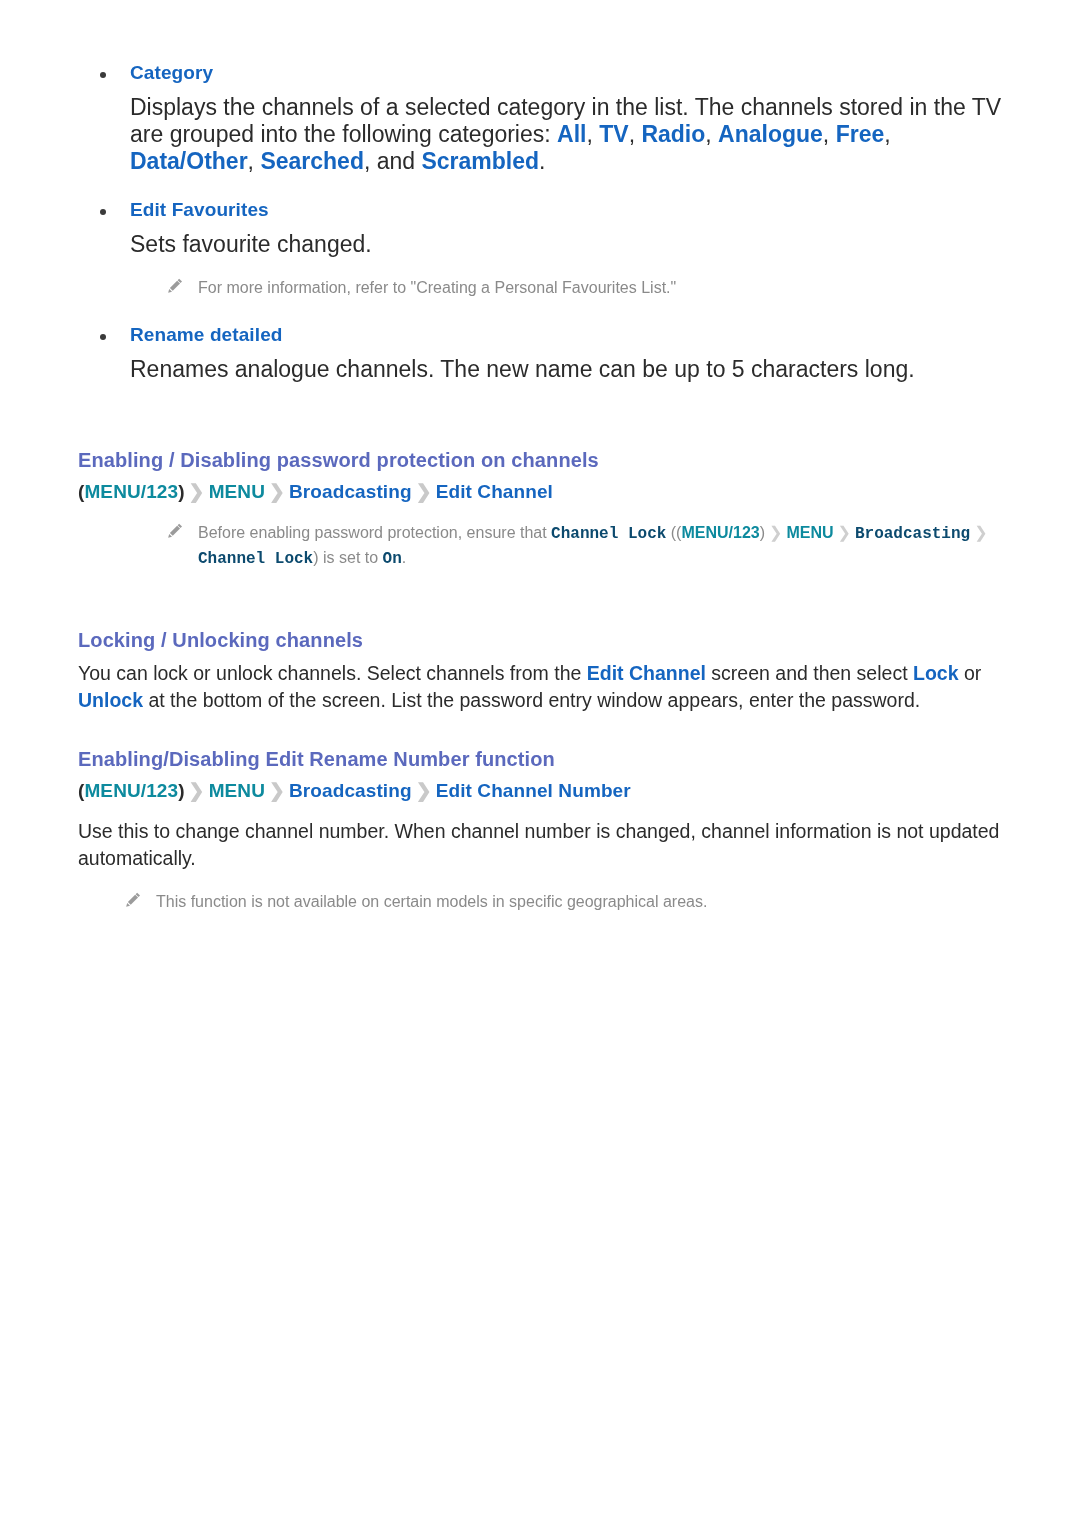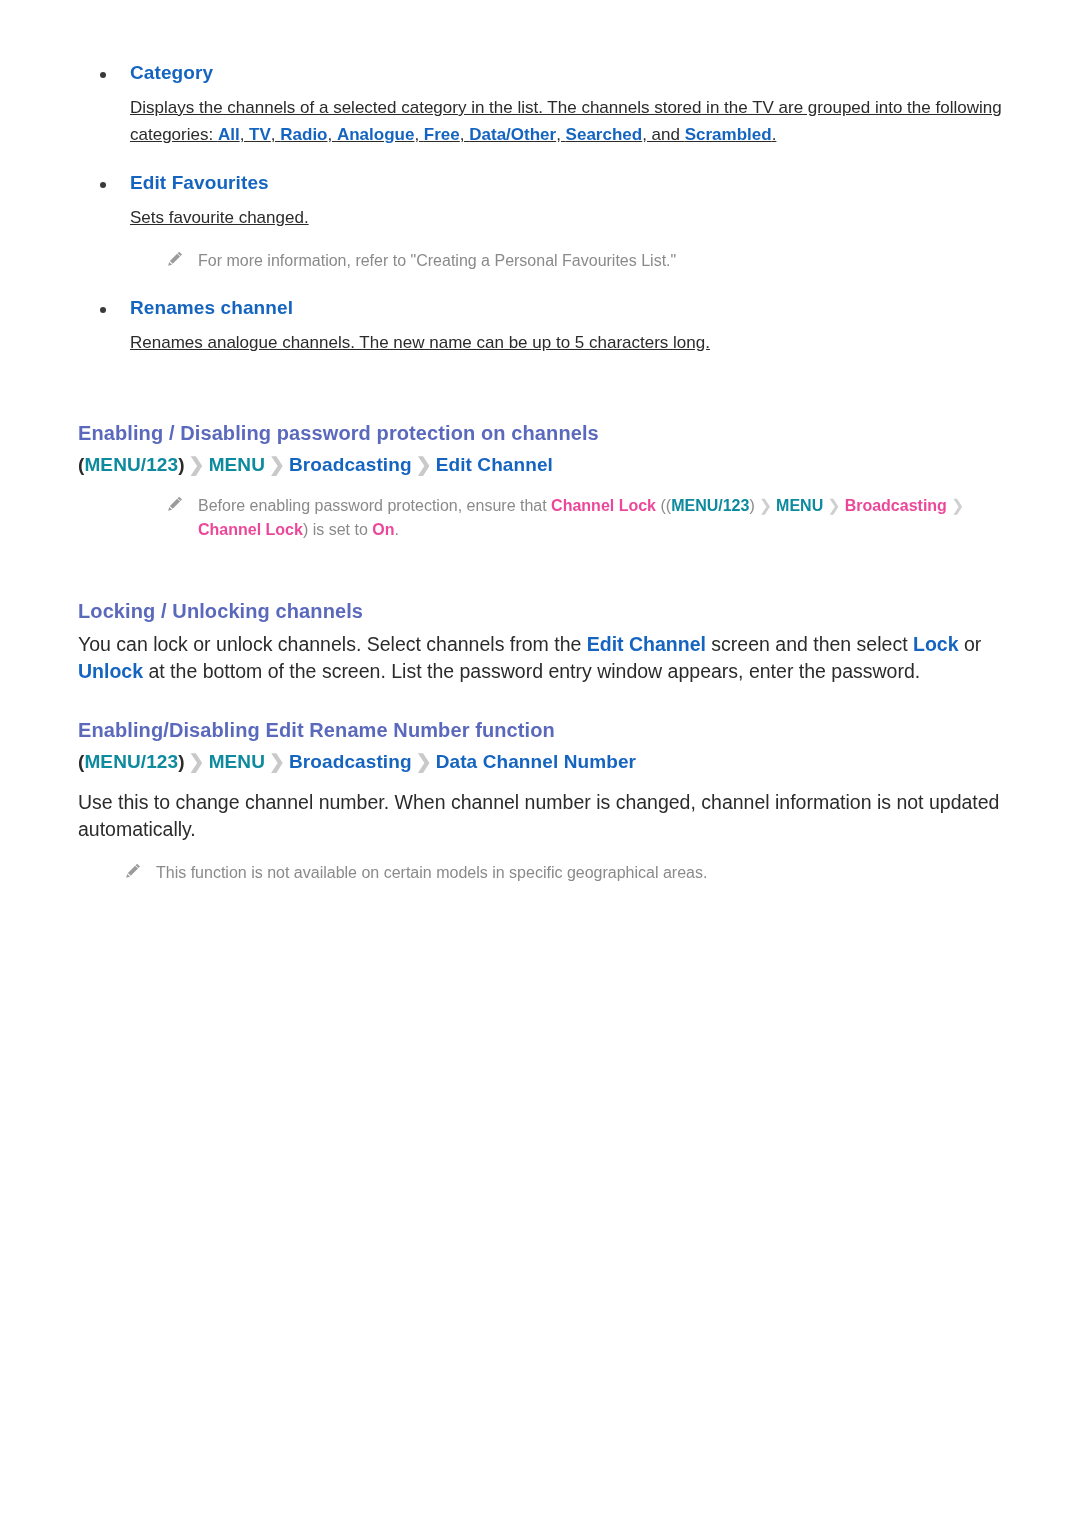--- a/index.html
+++ b/index.html
@@ -39,24 +39,23 @@
     background: #3a3a3a;
   }
   .bullet-label {
     font-size: 19px;
     font-weight: bold;
     color: #1565c0;
     letter-spacing: .1px;
   }
   .bullet-body {
     margin: 0 0 24px 52px;
-    font-size: 17px;
+    font-size: 23px;
     line-height: 27px;
     color: #2b2b2b;
-    text-decoration: underline;
   }
   .bullet-body.tight { margin-bottom: 18px; }
 
   
   .kw {
     color: #1565c0;
     font-weight: bold;
   }
   .kw-teal {
     color: #0d8a9e;
@@ -66,21 +65,21 @@
 
   
   .note {
     position: relative;
     padding-left: 120px;
     margin: 18px 0 24px 0;
     font-size: 16px;
     line-height: 24px;
     color: #8a8a8a;
   }
-  .note .kw { color: #ec4899; }
+  .note .kw { color: #0c4a6e; font-family: Liberation Mono, monospace; }
   .note .kw-teal { color: #0d8a9e; }
   .note-pencil {
     position: absolute;
     left: 88px;
     top: 1px;
     width: 18px;
     height: 18px;
   }
   .note.indent-small { padding-left: 78px; margin-left: 0; }
   .note.indent-small .note-pencil { left: 46px; }
@@ -146,21 +145,21 @@
         <path d="M12.4 4.1l3.2 3.2-8.1 8.1-3.2-3.2z"></path>
         <path d="M3.6 13.3l3.1 3.1-4.3 1.2z"></path>
       </g>
     </svg>
     <span>For more information, refer to "Creating a Personal Favourites List."</span>
   </div>
 
   <div class="bullet-block">
     <div class="bullet-row">
       <span class="bullet-dot"></span>
-      <span class="bullet-label">Renames channel</span>
+      <span class="bullet-label">Rename detailed</span>
     </div>
     <p class="bullet-body tight">Renames analogue channels. The new name can be up to 5 characters long.</p>
   </div>
 
 
   <div class="sp-48"></div>
 
   <div class="section">
     <h2 class="heading">Enabling / Disabling password protection on channels</h2>
     <div class="breadcrumb"><span class="paren">(</span><span class="kw-teal">MENU/123</span><span class="paren">)</span><span class="chev">❯</span><span class="kw-teal">MENU</span><span class="chev">❯</span><span class="kw">Broadcasting</span><span class="chev">❯</span><span class="kw">Edit Channel</span></div>
@@ -181,21 +180,21 @@
 
   <div class="section">
     <h2 class="heading">Locking / Unlocking channels</h2>
     <p class="para"><span>You can lock or unlock channels. Select channels from the </span><span class="kw">Edit Channel</span><span> screen and then select </span><span class="kw">Lock</span><span> or </span><span class="kw">Unlock</span><span> at the bottom of the screen. List the password entry window appears, enter the password.</span></p>
   </div>
 
   <div class="sp-34"></div>
 
   <div class="section">
     <h2 class="heading">Enabling/Disabling Edit Rename Number function</h2>
-    <div class="breadcrumb"><span class="paren">(</span><span class="kw-teal">MENU/123</span><span class="paren">)</span><span class="chev">❯</span><span class="kw-teal">MENU</span><span class="chev">❯</span><span class="kw">Broadcasting</span><span class="chev">❯</span><span class="kw">Data Channel Number</span></div>
+    <div class="breadcrumb"><span class="paren">(</span><span class="kw-teal">MENU/123</span><span class="paren">)</span><span class="chev">❯</span><span class="kw-teal">MENU</span><span class="chev">❯</span><span class="kw">Broadcasting</span><span class="chev">❯</span><span class="kw">Edit Channel Number</span></div>
     <p class="para">Use this to change channel number. When channel number is changed, channel information is not updated automatically.</p>
 
     <div class="note indent-small">
       <svg class="note-pencil" viewBox="0 0 20 20">
         <g fill="#9b9b9b">
           <path d="M14.6 1.9l3.2 3.2-1.7 1.7-3.2-3.2z"></path>
           <path d="M12.4 4.1l3.2 3.2-8.1 8.1-3.2-3.2z"></path>
           <path d="M3.6 13.3l3.1 3.1-4.3 1.2z"></path>
         </g>
       </svg>

